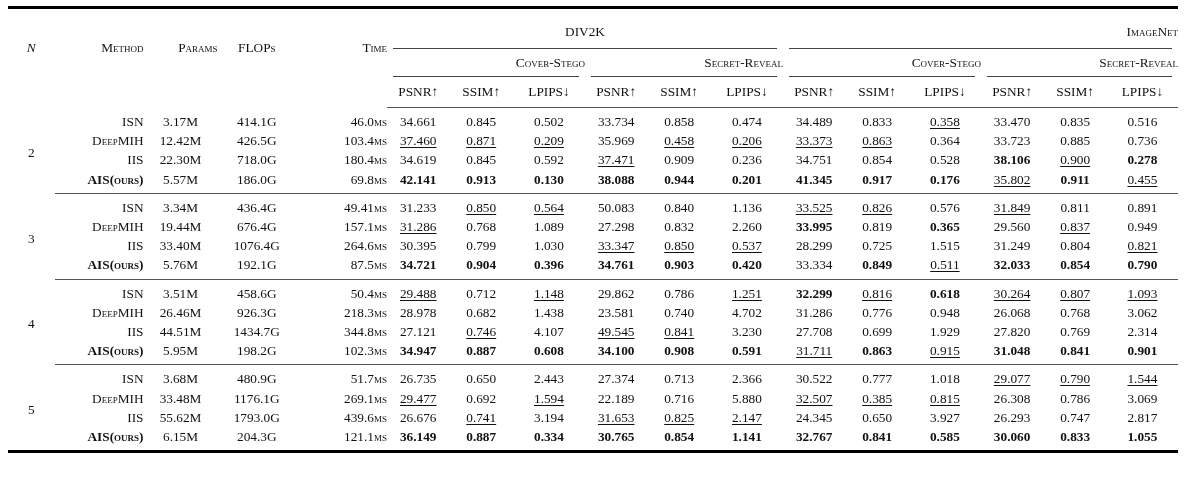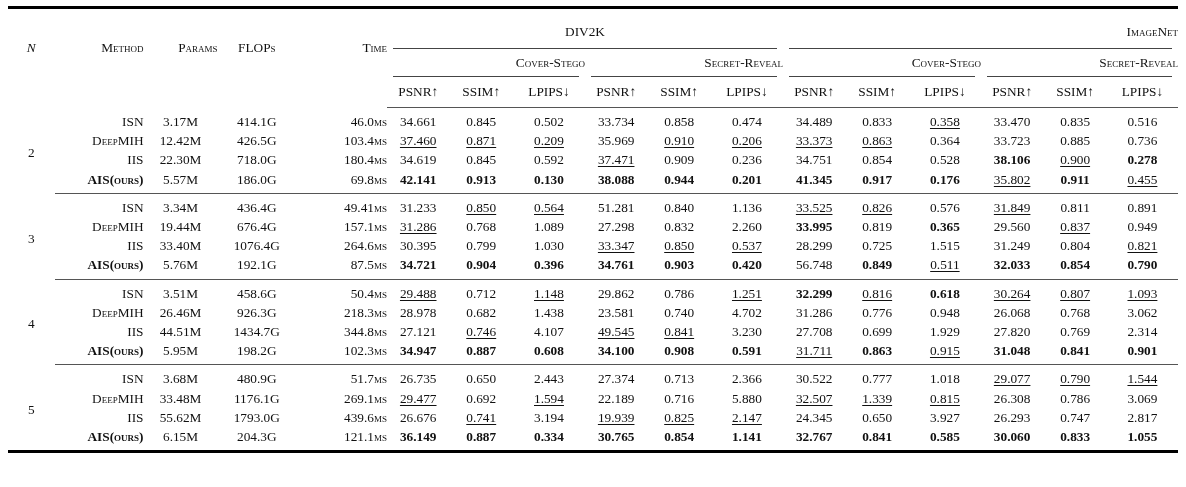--- a/index.html
+++ b/index.html
@@ -131,21 +131,21 @@
         </tr>
         <tr class="row">
           <td class="sc">DeepMIH</td>
           <td>12.42M</td>
           <td>426.5G</td>
           <td class="sc">103.4ms</td>
           <td><span class="u">37.460</span></td>
           <td><span class="u">0.871</span></td>
           <td><span class="u">0.209</span></td>
           <td><span class="">35.969</span></td>
-          <td><span class="u">0.910</span></td>
+          <td><span class="u">0.458</span></td>
           <td><span class="u">0.206</span></td>
           <td><span class="u">33.373</span></td>
           <td><span class="u">0.863</span></td>
           <td><span class="">0.364</span></td>
           <td><span class="">33.723</span></td>
           <td><span class="">0.885</span></td>
           <td><span class="">0.736</span></td>
         </tr>
         <tr class="row">
           <td class="sc">IIS</td>
@@ -185,21 +185,21 @@
         </tr>
         <tr class="row first">
           <td rowspan="4" class="ncell">3</td>
           <td class="sc">ISN</td>
           <td>3.34M</td>
           <td>436.4G</td>
           <td class="sc">49.41ms</td>
           <td><span class="">31.233</span></td>
           <td><span class="u">0.850</span></td>
           <td><span class="u">0.564</span></td>
-          <td><span class="">51.281</span></td>
+          <td><span class="">50.083</span></td>
           <td><span class="">0.840</span></td>
           <td><span class="">1.136</span></td>
           <td><span class="u">33.525</span></td>
           <td><span class="u">0.826</span></td>
           <td><span class="">0.576</span></td>
           <td><span class="u">31.849</span></td>
           <td><span class="">0.811</span></td>
           <td><span class="">0.891</span></td>
         </tr>
         <tr class="row">
@@ -242,21 +242,21 @@
           <td class="sc b">AIS(ours)</td>
           <td>5.76M</td>
           <td>192.1G</td>
           <td class="sc">87.5ms</td>
           <td><span class="b">34.721</span></td>
           <td><span class="b">0.904</span></td>
           <td><span class="b">0.396</span></td>
           <td><span class="b">34.761</span></td>
           <td><span class="b">0.903</span></td>
           <td><span class="b">0.420</span></td>
-          <td><span class="">56.748</span></td>
+          <td><span class="">33.334</span></td>
           <td><span class="b">0.849</span></td>
           <td><span class="u">0.511</span></td>
           <td><span class="b">32.033</span></td>
           <td><span class="b">0.854</span></td>
           <td><span class="b">0.790</span></td>
         </tr>
         <tr class="row first">
           <td rowspan="4" class="ncell">4</td>
           <td class="sc">ISN</td>
           <td>3.51M</td>
@@ -353,35 +353,35 @@
           <td>33.48M</td>
           <td>1176.1G</td>
           <td class="sc">269.1ms</td>
           <td><span class="u">29.477</span></td>
           <td><span class="">0.692</span></td>
           <td><span class="u">1.594</span></td>
           <td><span class="">22.189</span></td>
           <td><span class="">0.716</span></td>
           <td><span class="">5.880</span></td>
           <td><span class="u">32.507</span></td>
-          <td><span class="u">1.339</span></td>
+          <td><span class="u">0.385</span></td>
           <td><span class="u">0.815</span></td>
           <td><span class="">26.308</span></td>
           <td><span class="">0.786</span></td>
           <td><span class="">3.069</span></td>
         </tr>
         <tr class="row">
           <td class="sc">IIS</td>
           <td>55.62M</td>
           <td>1793.0G</td>
           <td class="sc">439.6ms</td>
           <td><span class="">26.676</span></td>
           <td><span class="u">0.741</span></td>
           <td><span class="">3.194</span></td>
-          <td><span class="u">19.939</span></td>
+          <td><span class="u">31.653</span></td>
           <td><span class="u">0.825</span></td>
           <td><span class="u">2.147</span></td>
           <td><span class="">24.345</span></td>
           <td><span class="">0.650</span></td>
           <td><span class="">3.927</span></td>
           <td><span class="">26.293</span></td>
           <td><span class="">0.747</span></td>
           <td><span class="">2.817</span></td>
         </tr>
         <tr class="row last botrule">

